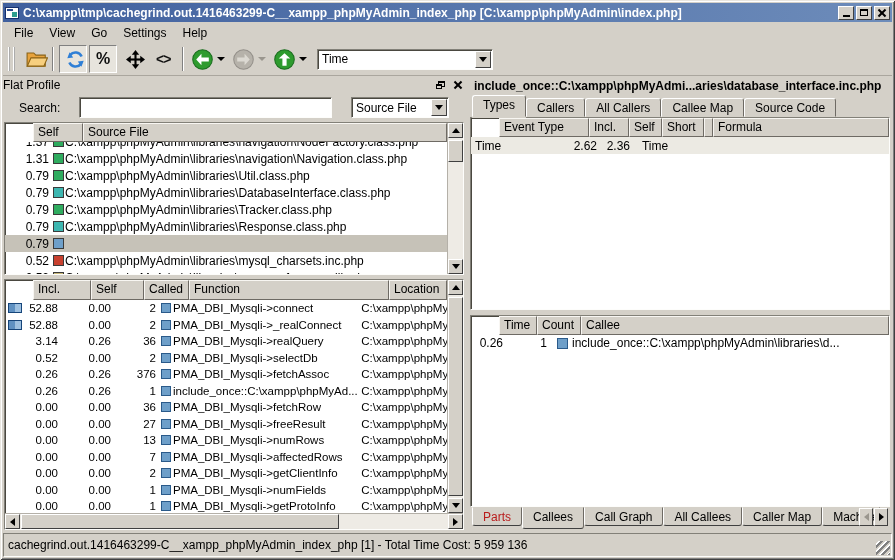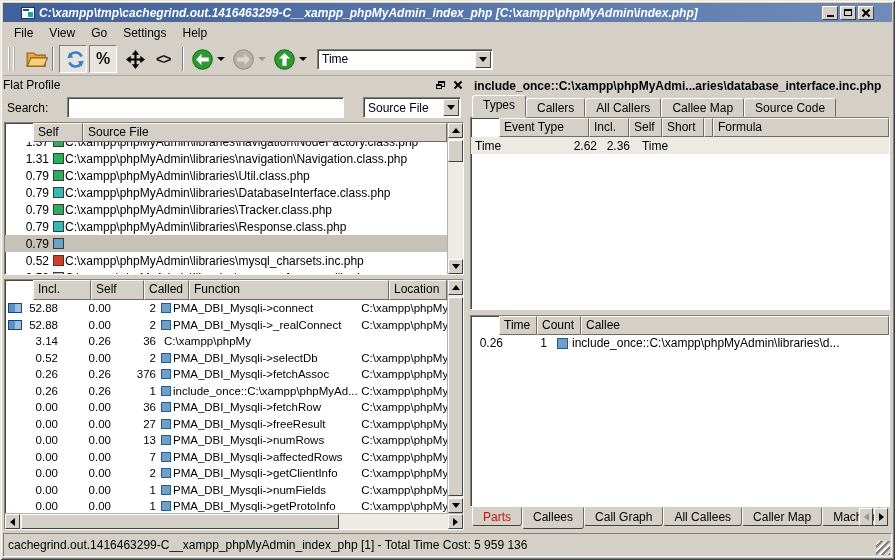--- a/index.html
+++ b/index.html
@@ -4,21 +4,21 @@
 <style>
   html,body{margin:0;padding:0;width:895px;height:560px;overflow:hidden;
     font-family:"Liberation Sans",sans-serif;-webkit-font-smoothing:none;}
   *{box-sizing:border-box;}
   .window{width:895px;height:560px;background:#d4d0c8;position:relative;
     box-shadow:inset 1px 1px 0 #e9e6e0,inset -1px -1px 0 #404040,
                inset 2px 2px 0 #ffffff,inset -2px -2px 0 #808080;
     padding:3px;display:flex;flex-direction:column;}
   
   .titlebar{height:19px;background:linear-gradient(to right,#40609e,#6d8cba);
-    display:flex;align-items:center;padding:0 18px;flex:0 0 auto;font-style:italic;}
+    display:flex;align-items:center;padding:0 2px;flex:0 0 auto;}
   .app-icon{width:14px;height:12px;background:#fff;border:1px solid #16306e;position:relative;margin-right:4px;flex:0 0 auto;}
   .app-icon i{position:absolute;display:block;}
   .app-icon .bar{left:1px;top:1px;width:6px;height:2px;background:#2a4a8c;}
   .app-icon .sq{right:1px;bottom:1px;width:5px;height:5px;background:#2e9e8e;}
   .title-text{color:#fff;font-size:12px;font-weight:bold;white-space:nowrap;overflow:hidden;flex:1;}
   .win-btns{display:flex;gap:2px;margin-left:4px;flex:0 0 auto;}
   .wbtn{width:16px;height:14px;background:#d4d0c8;border:1px solid;border-color:#fff #404040 #404040 #fff;
     display:grid;place-items:center;cursor:pointer;position:relative;}
   .g-min{width:7px;height:2px;background:#000;margin-top:7px;}
   .g-max{width:8px;height:7px;border:1px solid #000;border-top-width:2px;}
@@ -59,21 +59,21 @@
   .splitter-v{width:5px;cursor:col-resize;}
   
   .dock{width:462px;flex:0 0 auto;display:flex;flex-direction:column;min-height:0;}
   .dock-title{height:17px;display:flex;align-items:center;padding:0 0;flex:0 0 auto;}
   .dock-title .t{font-size:12px;flex:1;}
   .dt-btn{width:15px;height:14px;display:grid;place-items:center;cursor:pointer;margin-left:2px;}
   .g-float{position:relative;width:9px;height:8px;}
   .g-float .b{position:absolute;border:1px solid #000;background:#d4d0c8;}
   .g-float .b1{left:2px;top:0;width:7px;height:6px;border-top-width:2px;}
   .g-float .b2{left:0;top:3px;width:6px;height:5px;border-top-width:2px;}
-  .search-row{height:29px;display:flex;align-items:center;padding:2px 4px;gap:19px;flex:0 0 auto;}
+  .search-row{height:29px;display:flex;align-items:center;padding:2px 16px;gap:19px;flex:0 0 auto;}
   .search-row label{font-size:12px;flex:0 0 auto;}
   .search-input{flex:1;height:21px;background:#fff;border:1px solid;border-color:#828078 #fdfdfb #fdfdfb #828078;
     box-shadow:inset 1px 1px 0 #4a4840;font-family:inherit;font-size:12px;padding:0 3px;outline:none;}
   .search-row .combo{width:98px;flex:0 0 auto;}
   
   .databox{background:#fff;border:1px solid;border-color:#828078 #fdfdfb #fdfdfb #828078;
     box-shadow:inset 1px 1px 0 #4a4840;position:relative;overflow:hidden;}
   .hcell{background:#d4d0c8;border:1px solid;border-color:#f8f6f2 #6e6a64 #6e6a64 #f8f6f2;
     font-size:12px;padding:1px 4px;white-space:nowrap;overflow:hidden;cursor:pointer;flex:0 0 auto;}
   .hrow{display:flex;height:19px;flex:0 0 auto;padding-left:28px;}
@@ -368,20 +368,24 @@
             <span class="fname c-fn">
                 <span class="fn-ico"></span>
                 <span>PMA_DBI_Mysqli-&gt;_realConnect</span>
               </span>
             <span class="floc c-loc">C:\xampp\phpMy</span>
           </div>
           <div class="trow">
             <span class="num c-incl">3.14</span>
             <span class="num c-self">0.26</span>
             <span class="num c-called">36</span>
+            <span class="fname c-fn">
+                <span class="fn-ico"></span>
+                <span>PMA_DBI_Mysqli-&gt;realQuery</span>
+              </span>
             <span class="floc c-loc">C:\xampp\phpMy</span>
           </div>
           <div class="trow">
             <span class="num c-incl">0.52</span>
             <span class="num c-self">0.00</span>
             <span class="num c-called">2</span>
             <span class="fname c-fn">
                 <span class="fn-ico"></span>
                 <span>PMA_DBI_Mysqli-&gt;selectDb</span>
               </span>

